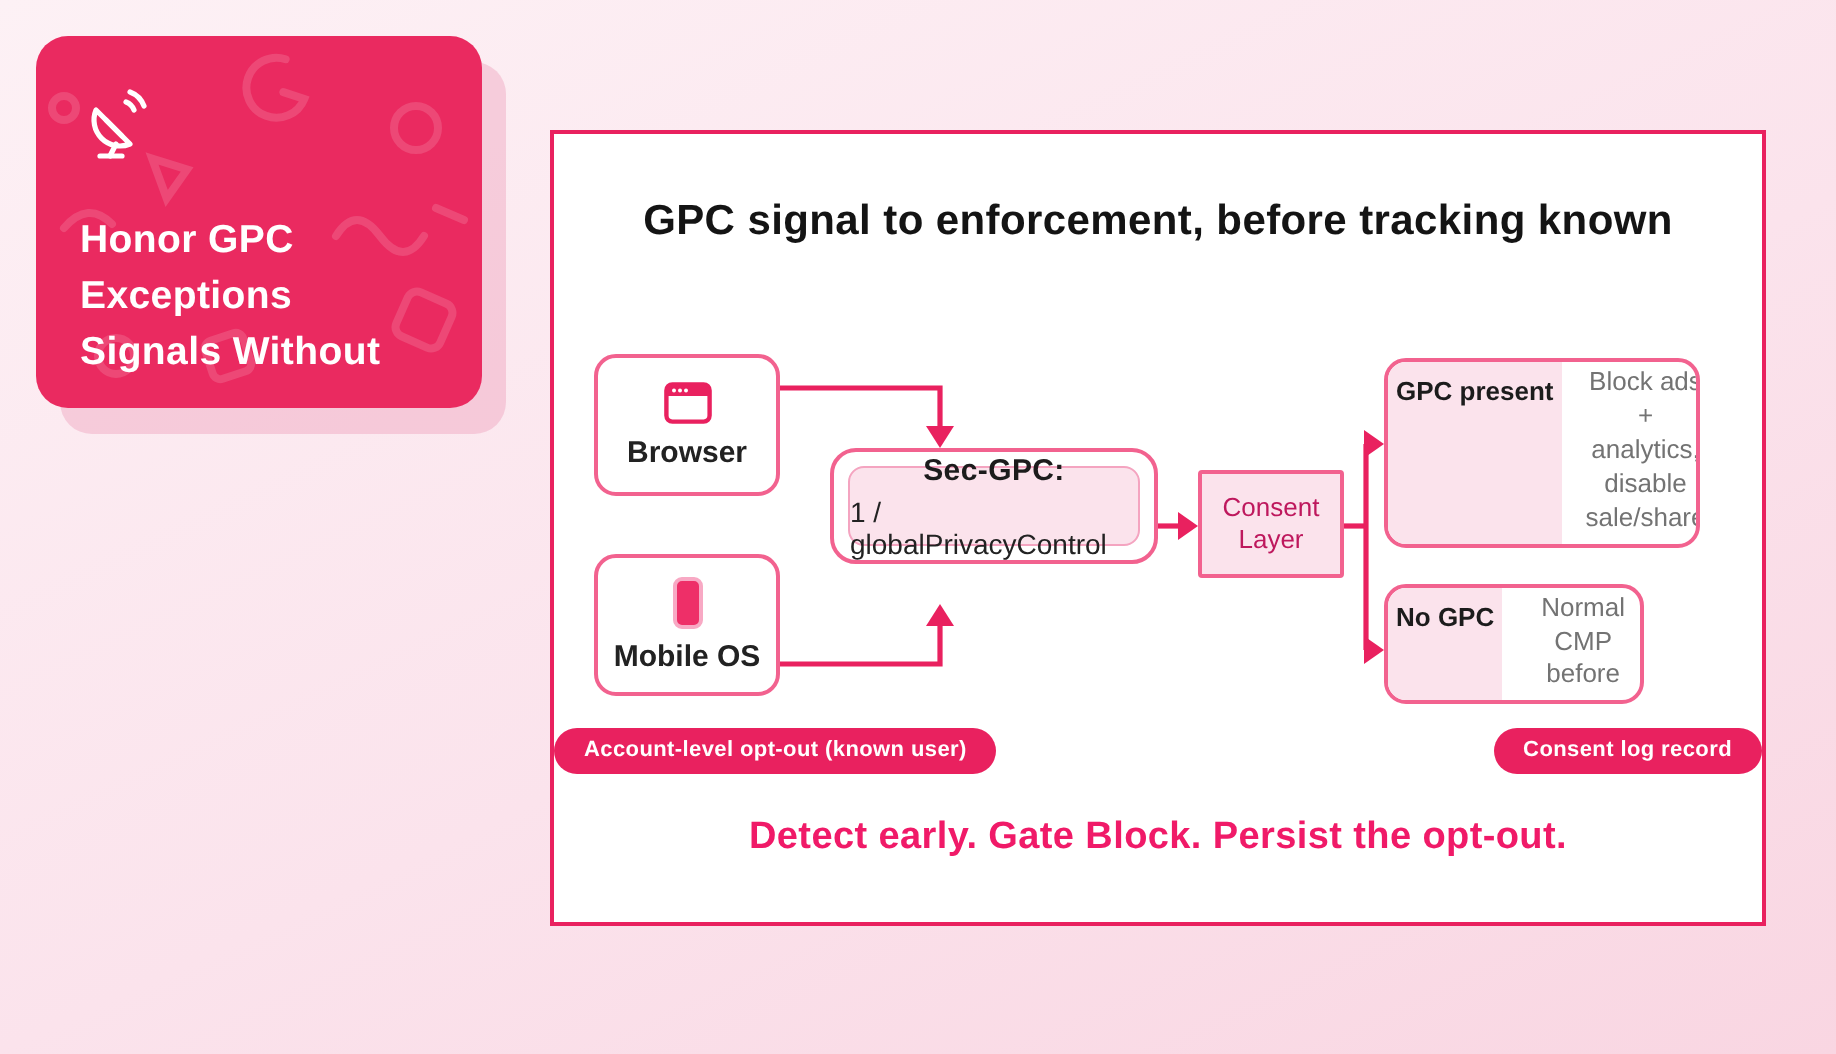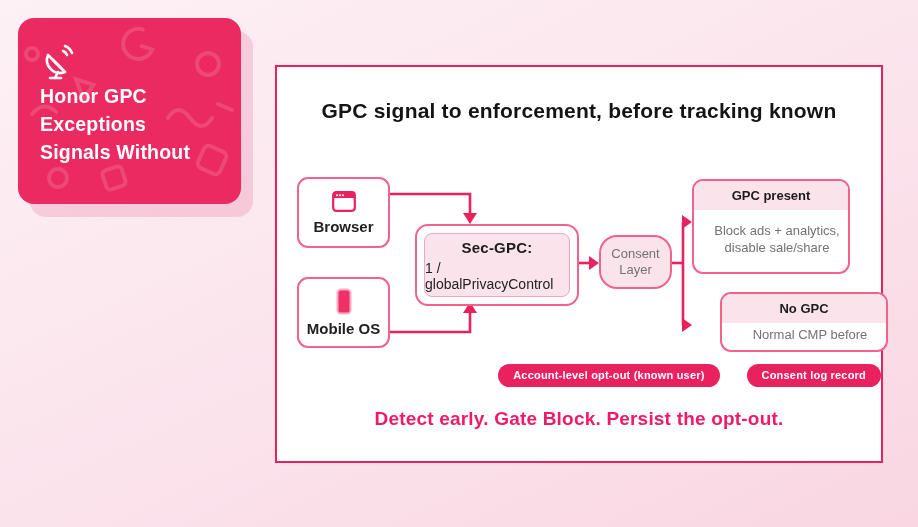--- a/index.html
+++ b/index.html
@@ -17,21 +17,21 @@
   .promo-card{
     position:absolute;left:18px;top:18px;width:223px;height:186px;
     background:#ea2a60;border-radius:16px;
     box-shadow:12px 13px 0 rgba(231,130,164,.30);
     overflow:hidden;
   }
   .doodles{position:absolute;inset:0;}
   .promo-inner{position:relative;padding:26px 22px 0 22px;}
   .promo-icon{display:block;width:40px;height:38px;}
   .promo-title{
-    color:#ffffff;font-weight:700;
+    margin-top:24px;color:#ffffff;font-weight:700;
     font-size:19.5px;line-height:28px;letter-spacing:.2px;
   }
 
   
   .panel{
     position:absolute;left:275px;top:65px;width:608px;height:398px;
     box-sizing:border-box;background:#ffffff;border:2px solid #e9215f;
   }
   .panel-title{
     position:absolute;left:0;right:0;top:32px;text-align:center;
@@ -43,59 +43,59 @@
     border:2px solid #f2628f;border-radius:11px;
     display:flex;flex-direction:column;align-items:center;justify-content:center;
     color:#1f1f1f;
   }
   .node-label{font-size:15px;font-weight:600;color:#222;}
 
   .browser-node{left:20px;top:110px;width:93px;height:71px;gap:6px;}
   .mobile-node{left:20px;top:210px;width:93px;height:71px;gap:5px;}
 
   .secgpc-outer{
-    position:absolute;left:138px;top:157px;width:164px;height:82px;
+    position:absolute;left:138px;top:157px;width:164px;height:58px;
     box-sizing:border-box;background:#fff;border:2px solid #f2628f;border-radius:13px;
     padding:7px;
   }
   .secgpc-inner{
     box-sizing:border-box;width:100%;height:100%;
     background:#fbe3ec;border:1px solid #f4a4c0;border-radius:8px;
     display:flex;flex-direction:column;align-items:center;justify-content:center;
   }
   .secgpc-title{font-size:15px;font-weight:700;color:#1c1c1c;letter-spacing:.2px;}
   .secgpc-value{font-size:14px;color:#222;margin-top:4px;}
 
   .consent-node{
     left:322px;top:168px;width:73px;height:54px;
-    background:#fbe3ec;border-radius:18px;
-    font-size:13px;line-height:1.25;text-align:center;color:#737373;font-weight:500;
+    background:#fbe3ec;border-radius:2px;
+    font-size:13px;line-height:1.25;text-align:center;color:#be185d;font-weight:500;
   }
 
   .outcome{
     position:absolute;box-sizing:border-box;background:#fff;
     border:2px solid #f2628f;border-radius:11px;overflow:hidden;
-    display:flex;flex-direction:column;
+    display:flex;flex-direction:row;
   }
   .outcome-header{
     background:#fbe3ec;text-align:center;font-weight:700;font-size:13px;color:#1c1c1c;
     padding:7px 4px 7px 4px;flex:0 0 auto;
   }
   .outcome-body{
     flex:1 1 auto;display:flex;align-items:center;justify-content:center;
     text-align:center;font-size:13px;line-height:1.3;color:#737373;padding:4px 0 6px 12px;
   }
   .gpc-present{left:415px;top:112px;width:158px;height:95px;}
-  .no-gpc{left:415px;top:225px;width:168px;height:60px;margin-left:28px;}
+  .no-gpc{left:415px;top:225px;width:130px;height:60px;}
 
   .flow-arrows{position:absolute;left:0;top:0;width:604px;height:394px;pointer-events:none;}
 
   .badges-row{
-    position:absolute;left:16px;right:0;top:297px;
-    display:flex;justify-content:flex-end;gap:27px;
+    position:absolute;left:0;right:0;top:297px;
+    display:flex;justify-content:space-between;gap:27px;
   }
   .badge{
     background:#e9215f;color:#fff;border-radius:999px;
     font-size:11px;font-weight:700;letter-spacing:.2px;
     padding:6px 15px;line-height:1;
   }
   .tagline{
     position:absolute;left:0;right:0;top:341px;text-align:center;
     color:#f01a68;font-size:19px;font-weight:700;letter-spacing:.2px;
   }

